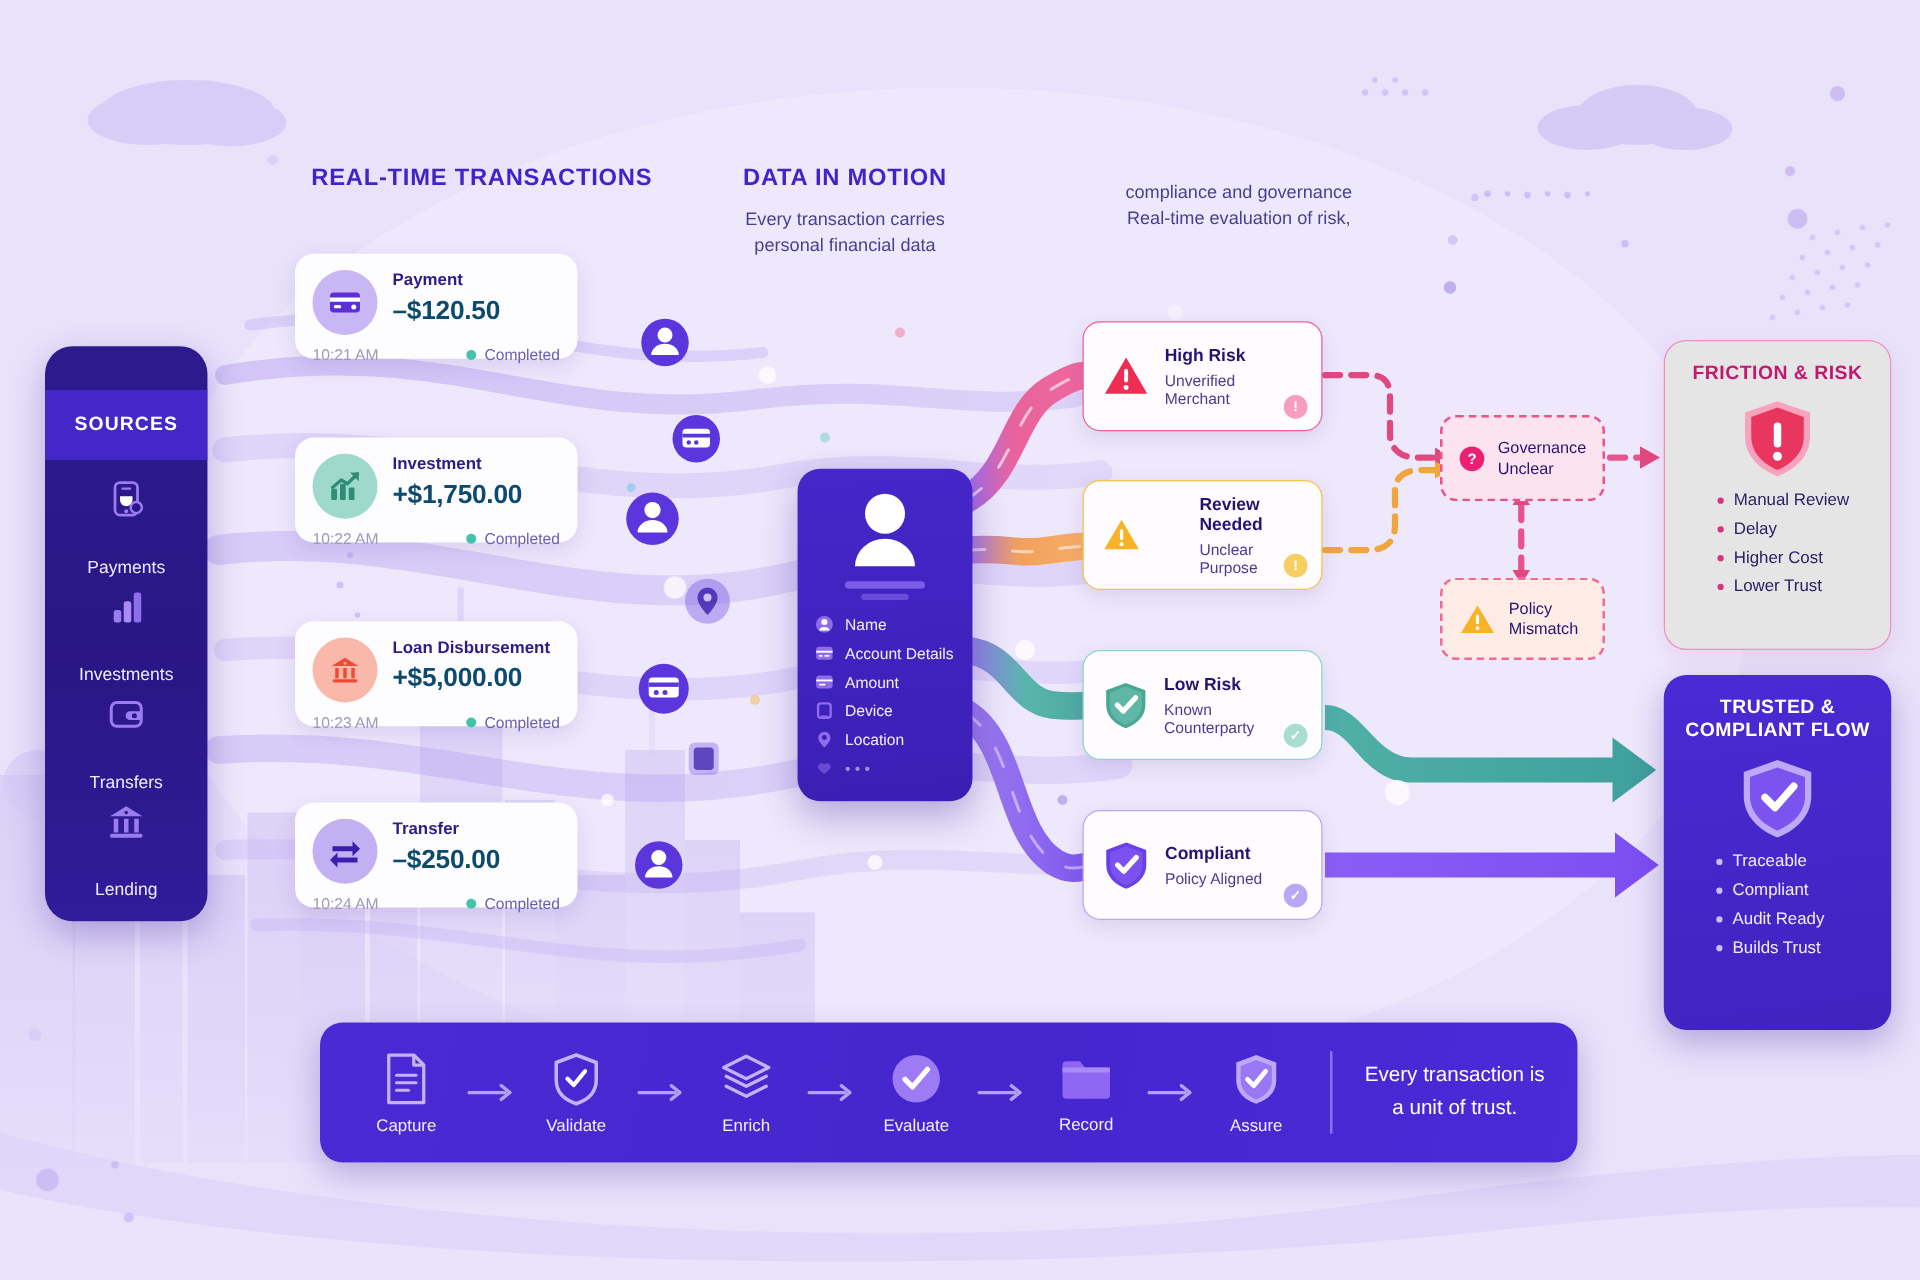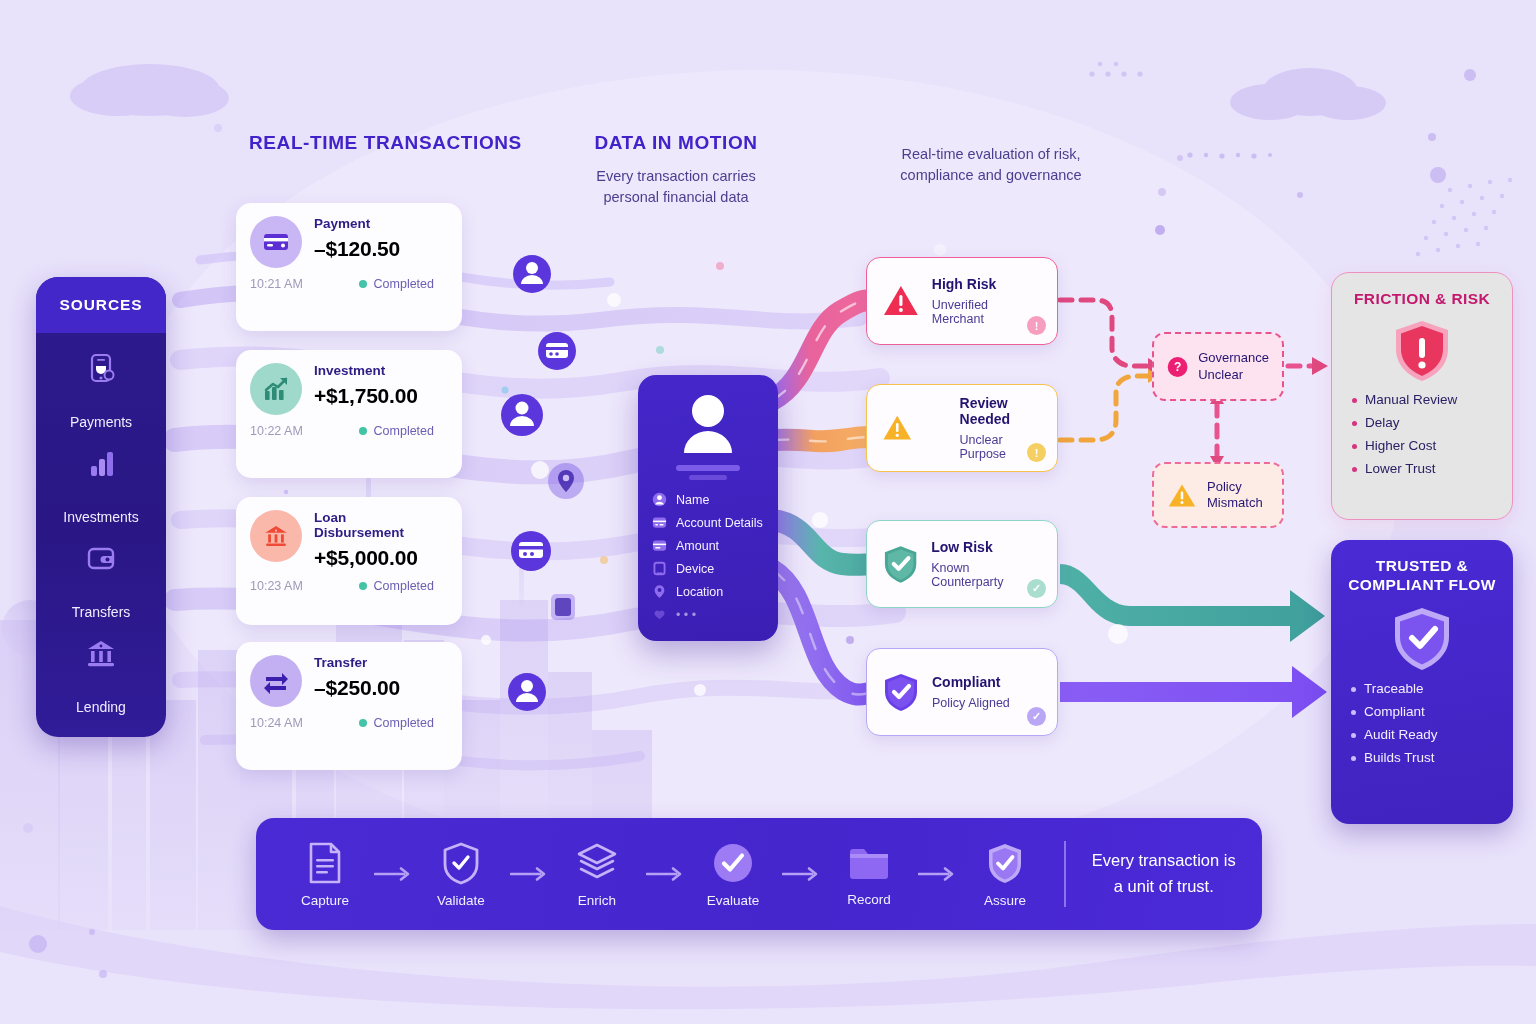--- a/index.html
+++ b/index.html
@@ -26,42 +26,42 @@
   #sources {
     position: absolute; left: 36px; top: 277px; width: 130px; height: 460px;
     border-radius: 22px; overflow: hidden;
     background: linear-gradient(180deg, #2d1b8e 0%, #2a1785 55%, #311c99 100%);
     box-shadow: 0 10px 28px rgba(60,30,150,.30);
     display: flex; flex-direction: column;
   }
   #sources .hdr {
     height: 56px; background: #4327c9; color: #fff;
     display: flex; align-items: center; justify-content: center;
-    font-size: 15.5px; font-weight: 700; letter-spacing: .9px;
+    font-size: 15.5px; font-weight: 700; letter-spacing: .9px; margin-top: 35px;
   }
   #sources .body { flex: 1; display: flex; flex-direction: column;
     justify-content: space-around; padding: 10px 0 14px; }
   .src-item { display: flex; flex-direction: column; align-items: center; gap: 7px; }
   .src-item .lbl { color: #f0ecff; font-size: 14px; font-weight: 400; margin-top: 22px; }
 
   
   .txn {
-    position: absolute; left: 236px; width: 226px; height: 128px;
+    position: absolute; left: 236px; width: 226px; height: 84px;
     background: #fdfcff; border-radius: 15px;
     box-shadow: 0 6px 18px rgba(80,50,160,.13);
-    padding: 13px 28px 10px 14px;
+    padding: 13px 14px 10px 14px;
   }
   .txn .row1 { display: flex; align-items: flex-start; gap: 12px; }
   .txn .avatar {
     width: 52px; height: 52px; border-radius: 50%; flex: 0 0 52px;
     display: flex; align-items: center; justify-content: center;
   }
   .txn .meta { padding-top: 1px; }
   .txn .kind { font-size: 13.5px; color: #2f1d86; font-weight: 600; line-height: 1.1; }
-  .txn .amt { font-size: 21px; font-weight: 700; color: #000000; margin-top: 5px; letter-spacing: -.2px; }
+  .txn .amt { font-size: 21px; font-weight: 700; color: #0c4a6e; margin-top: 5px; letter-spacing: -.2px; }
   .txn .row2 { display: flex; align-items: center; justify-content: space-between; margin-top: 9px; }
   .txn .time { font-size: 12.5px; color: #9e9ab8; }
   .txn .status { display: flex; align-items: center; gap: 7px; font-size: 12.5px; color: #6b5fb3; }
   .txn .dot { width: 8px; height: 8px; border-radius: 50%; background: #44c3a7; }
 
   
   #profile {
     position: absolute; left: 638px; top: 375px; width: 140px; height: 266px;
     border-radius: 18px; background: linear-gradient(175deg,#4527ca 0%, #3b1fb4 100%);
     box-shadow: 0 12px 30px rgba(60,30,150,.32);
@@ -106,21 +106,21 @@
     background: linear-gradient(172deg,#4a2ad4 0%, #4023bf 100%);
     box-shadow: 0 10px 26px rgba(60,30,150,.30);
   }
   .outcome .o-title {
     text-align: center; font-size: 15.5px; font-weight: 700; letter-spacing: .4px;
     line-height: 1.25; padding-top: 16px;
   }
   #friction .o-title { color: #c2186d; }
   #trusted .o-title { color: #ffffff; }
   .outcome .o-ico { display: flex; justify-content: center; margin: 10px 0 8px; }
-  .outcome ul { list-style: none; padding-left: 20px; }
+  .outcome ul { list-style: none; padding-left: 42px; }
   .outcome li { font-size: 13.5px; margin-bottom: 8px; position: relative; padding-left: 13px; }
   .outcome li::before {
     content: ""; position: absolute; left: 0; top: 6px;
     width: 5px; height: 5px; border-radius: 50%;
   }
   #friction li { color: #2a2064; }
   #friction li::before { background: #d5347f; }
   #trusted li { color: #f2eeff; }
   #trusted li::before { background: #cbbdfb; }
 
@@ -405,22 +405,22 @@
   <div class="col-head" style="left:556px; top:132px; width:240px;">
     <div class="col-title">DATA IN MOTION</div>
     <div class="col-sub">
       <div>Every transaction carries</div>
       <div>personal financial data</div>
     </div>
   </div>
 
   <div class="col-head" style="left:838px; top:132px; width:306px;">
     <div class="col-sub">
+      <div>compliance and governance</div>
       <div>Real-time evaluation of risk,</div>
-      <div>compliance and governance</div>
     </div>
   </div>
 
   <div id="sources">
     <div class="hdr">SOURCES</div>
     <div class="body">
 
       <div class="src-item">
         <svg width="34" height="34" viewBox="0 0 34 34">
           <rect x="8" y="4" width="18" height="26" rx="4" fill="none" stroke="#9b7cf0" stroke-width="2.2"></rect>

